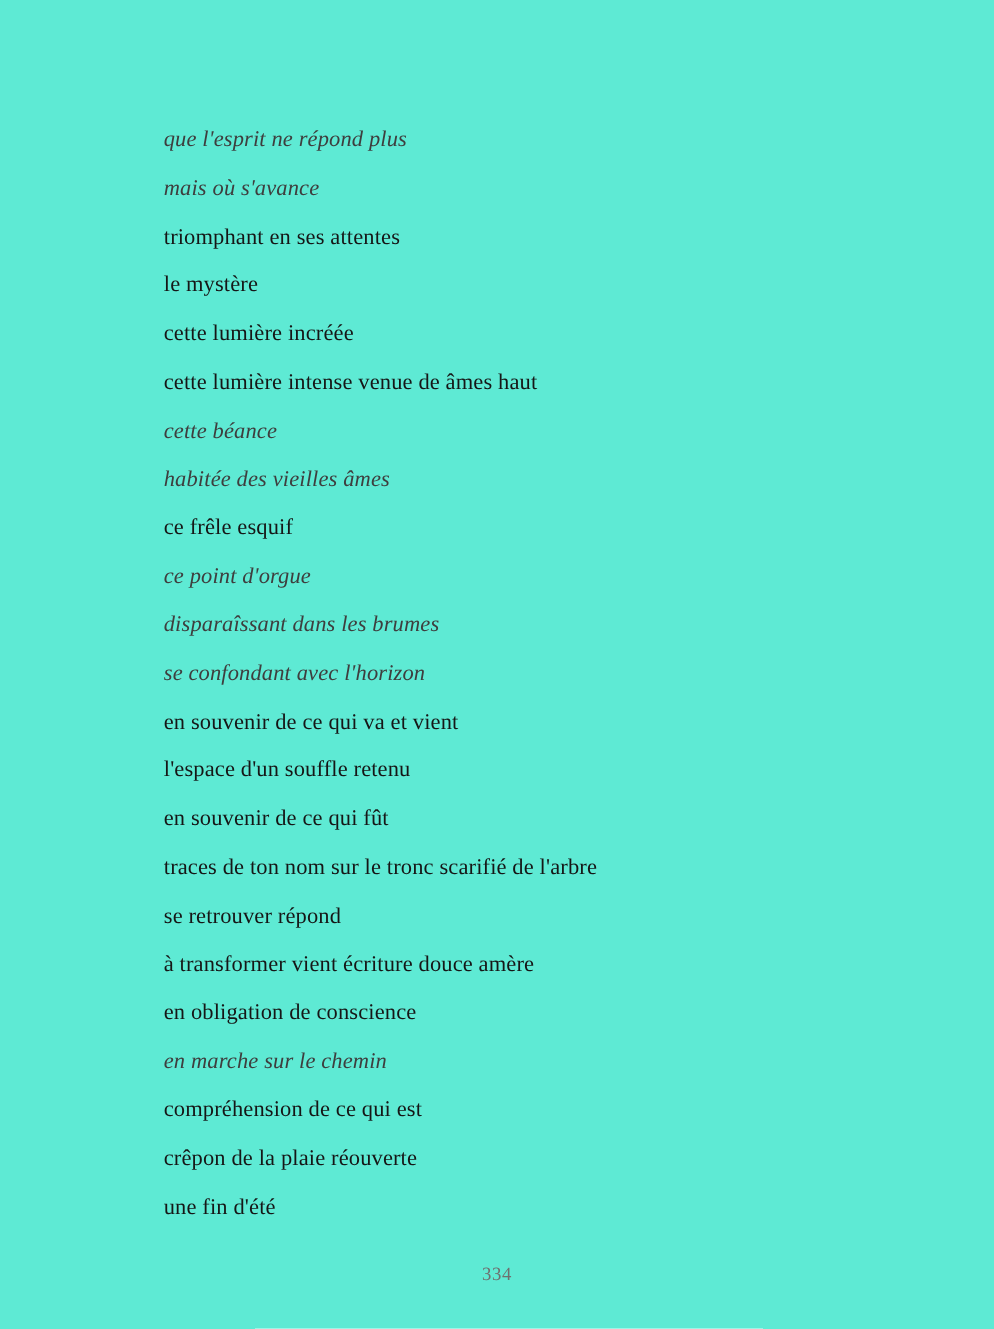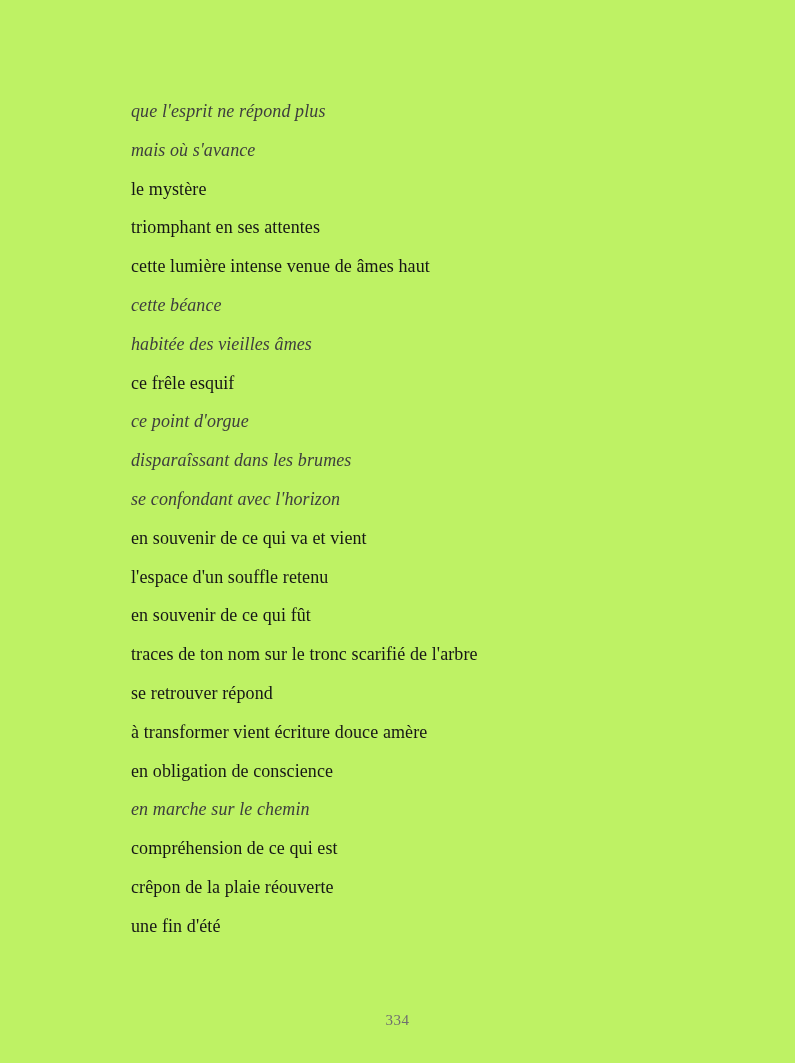--- a/index.html
+++ b/index.html
@@ -4,21 +4,21 @@
 <style>
   html, body {
     margin: 0;
     padding: 0;
     background: #ffffff;
   }
   .page {
     position: relative;
     width: 795px;
     height: 1063px;
-    background: #bef264;
+    background: #5eead4;
     overflow: hidden;
     font-family: "Liberation Serif", "DejaVu Serif", serif;
   }
   .poem {
     position: absolute;
     left: 131px;
     top: 92px;
     width: 560px;
   }
   .poem-line {
@@ -48,22 +48,23 @@
     letter-spacing: 0.5px;
   }
 </style>
 </head>
 <body>
 
 <div class="page">
   <div class="poem">
     <div class="poem-line italic">que l'esprit ne répond plus</div>
     <div class="poem-line italic">mais où s'avance</div>
+    <div class="poem-line roman">triomphant en ses attentes</div>
     <div class="poem-line roman">le mystère</div>
-    <div class="poem-line roman">triomphant en ses attentes</div>
+    <div class="poem-line roman">cette lumière incréée</div>
     <div class="poem-line roman">cette lumière intense venue de âmes haut</div>
     <div class="poem-line italic">cette béance</div>
     <div class="poem-line italic">habitée des vieilles âmes</div>
     <div class="poem-line roman">ce frêle esquif</div>
     <div class="poem-line italic">ce point d'orgue</div>
     <div class="poem-line italic">disparaîssant dans les brumes</div>
     <div class="poem-line italic">se confondant avec l'horizon</div>
     <div class="poem-line roman">en souvenir de ce qui va et vient</div>
     <div class="poem-line roman">l'espace d'un souffle retenu</div>
     <div class="poem-line roman">en souvenir de ce qui fût</div>

